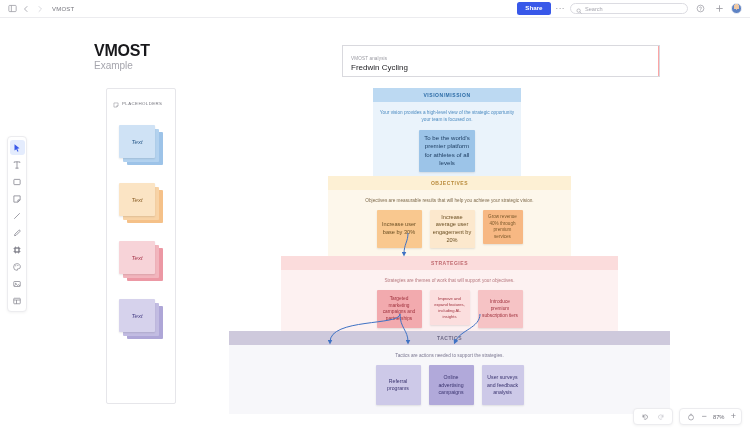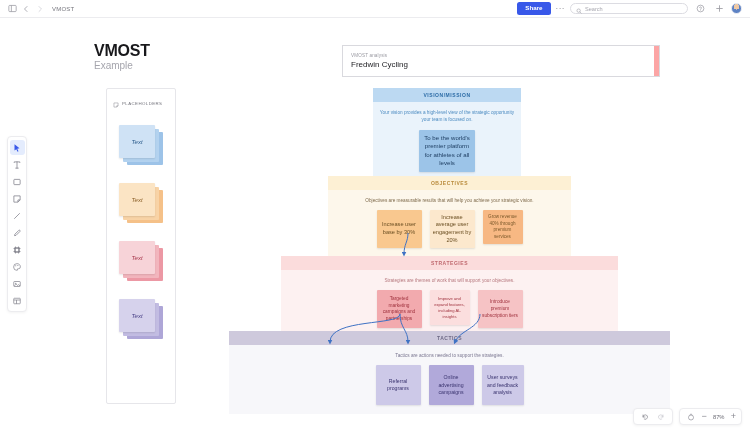--- a/index.html
+++ b/index.html
@@ -53,21 +53,21 @@
 
   .doc-title { position: absolute; left: 94px; top: 24px; font-size: 16px; font-weight: bold; color: #18181b; letter-spacing: -.2px; }
   .doc-sub { position: absolute; left: 94px; top: 42px; font-size: 10px; color: #a5a5ad; }
 
   
   .metabox {
     position: absolute; left: 342px; top: 27px; width: 318px; height: 32px;
     border: 1px solid #d9d9de; background: #fff; display: flex;
   }
   .meta-cell { padding: 4px 8px; display: flex; flex-direction: column; justify-content: center; gap: 2px; }
-  .meta-cell.analysis { flex: 1; border-right: 5px solid #fca5a5; }
+  .meta-cell.analysis { flex: 1; border-right: 1px solid #fca5a5; justify-content: flex-end; }
   .meta-cell.date { width: 118px; }
   .meta-label { font-size: 4.6px; color: #9a9aa2; letter-spacing: .15px; }
   .meta-value { font-size: 8px; color: #232327; }
 
   
   .phpanel {
     position: absolute; left: 106px; top: 70px; width: 70px; height: 316px;
     border: 1px solid #e6e6ea; background: #fff; border-radius: 2px;
   }
   .phpanel-head { display: flex; align-items: center; gap: 3px; padding: 5px 6px; }

